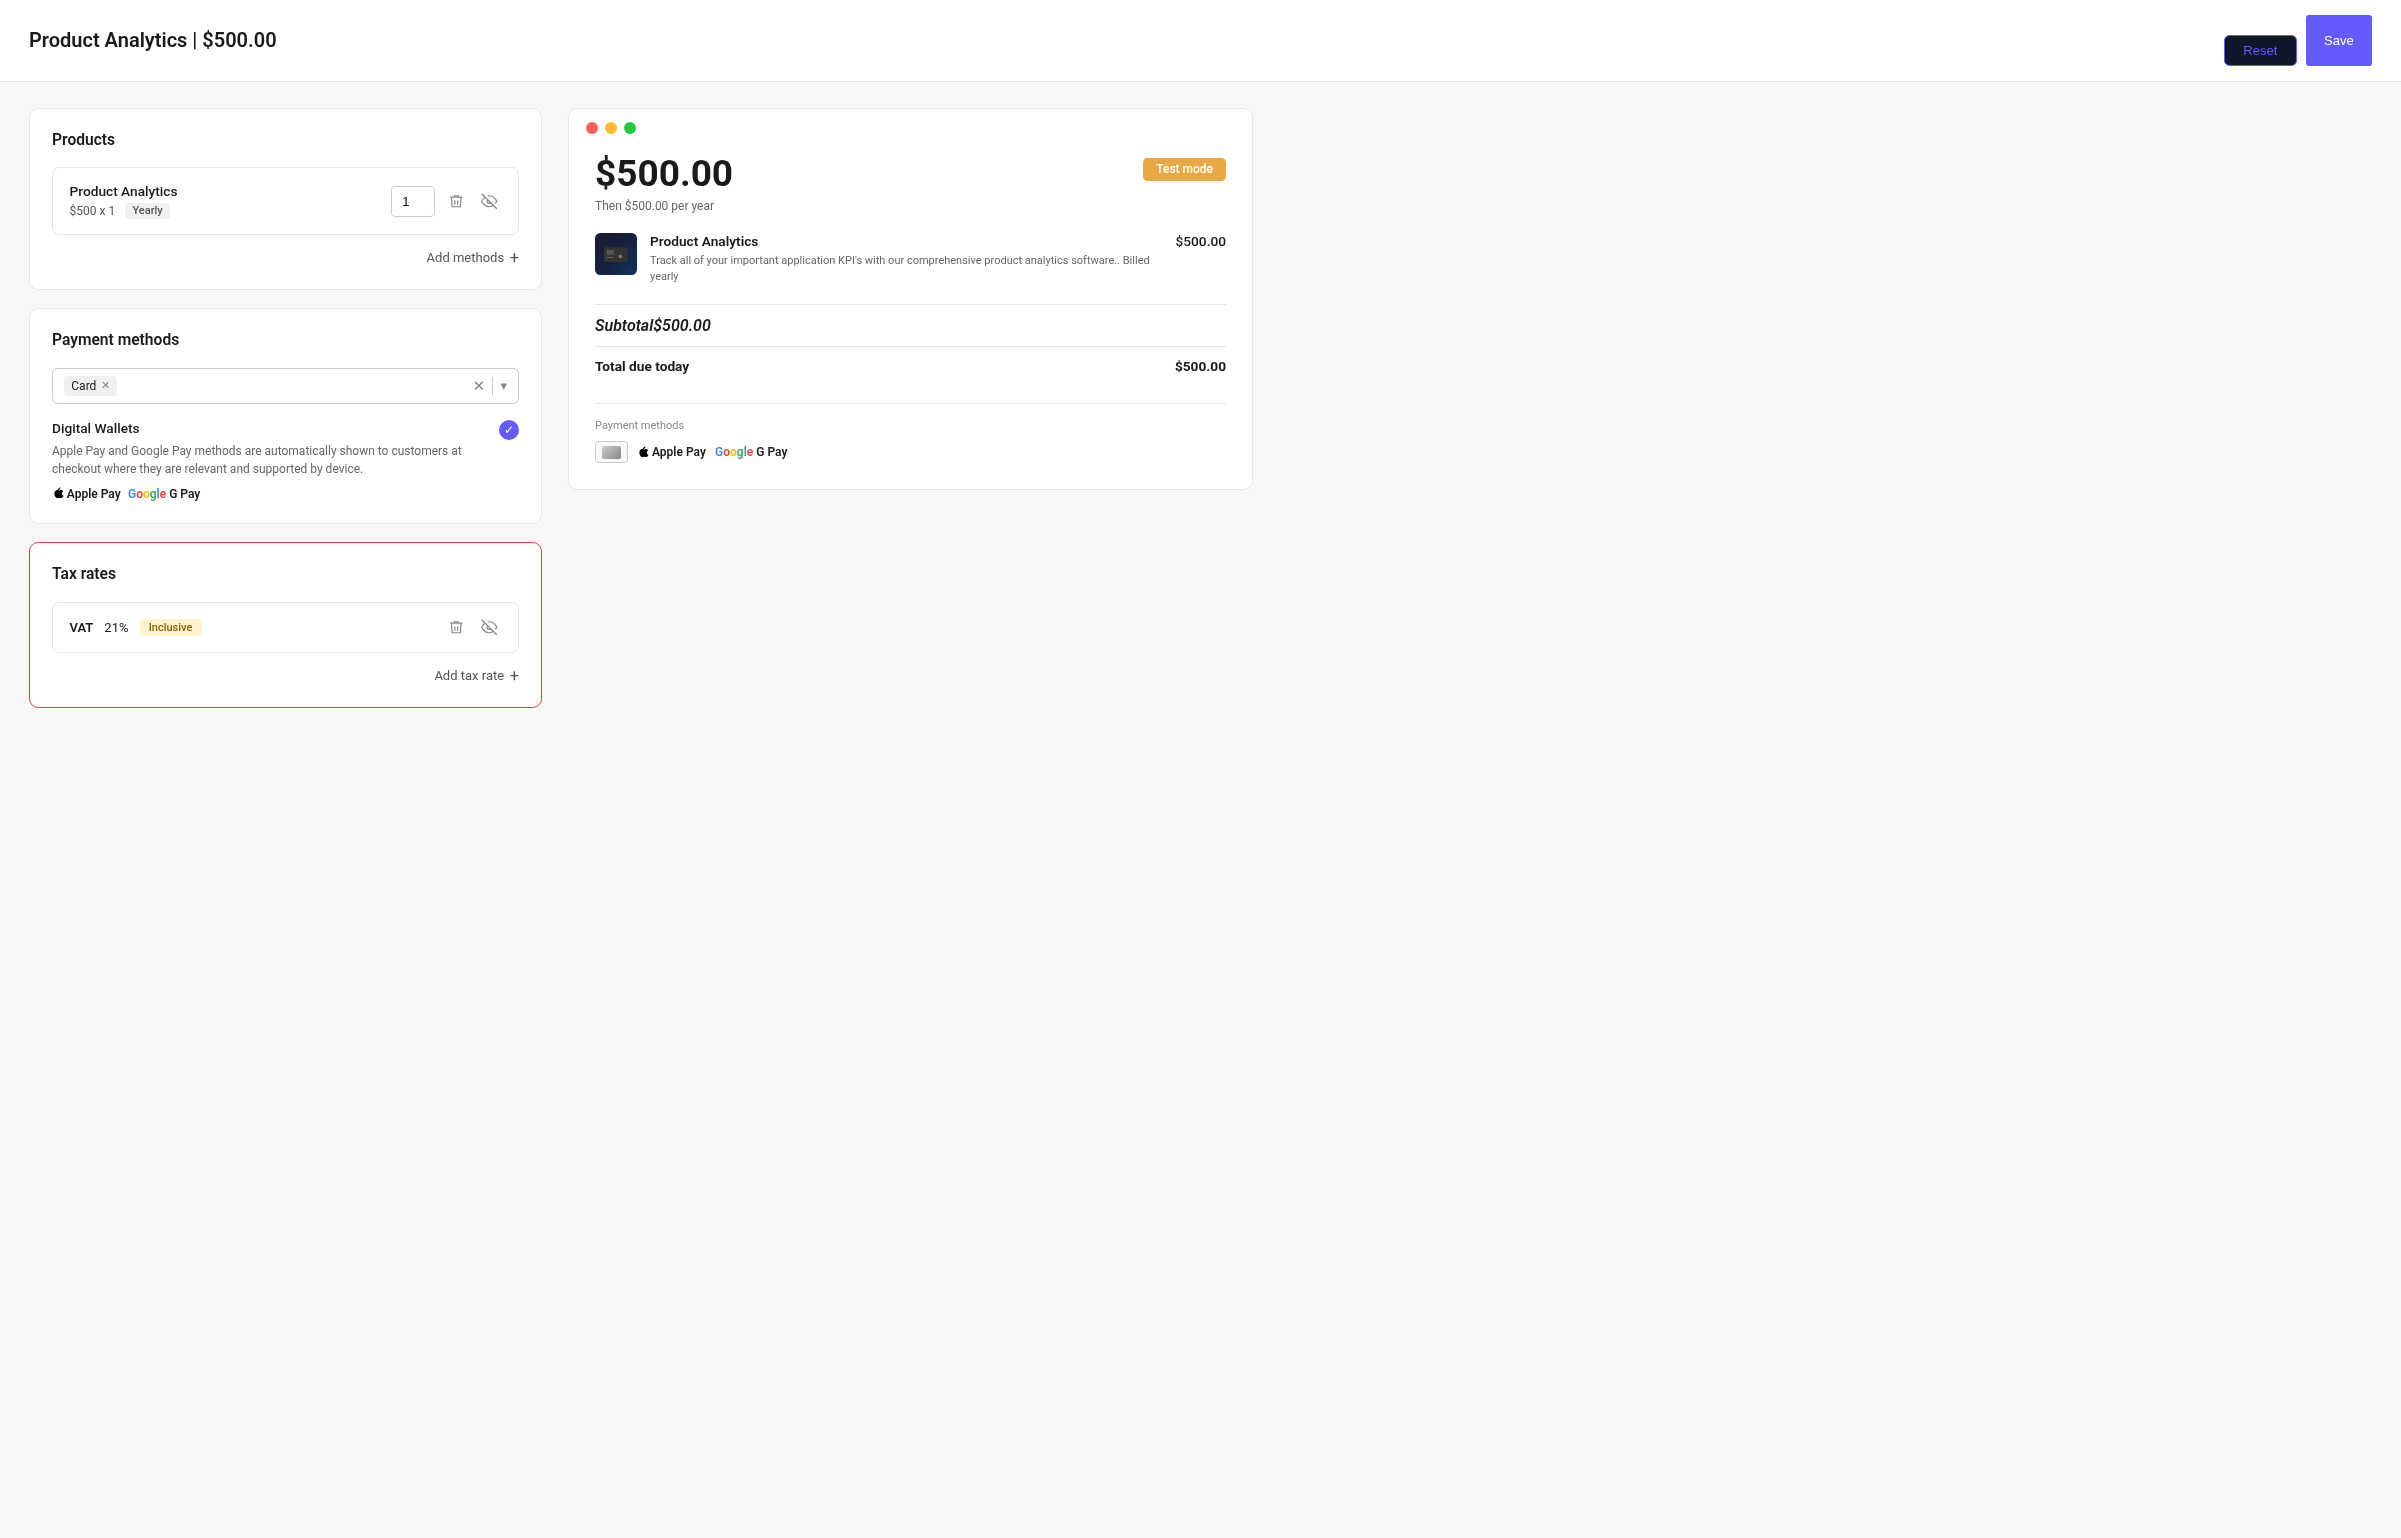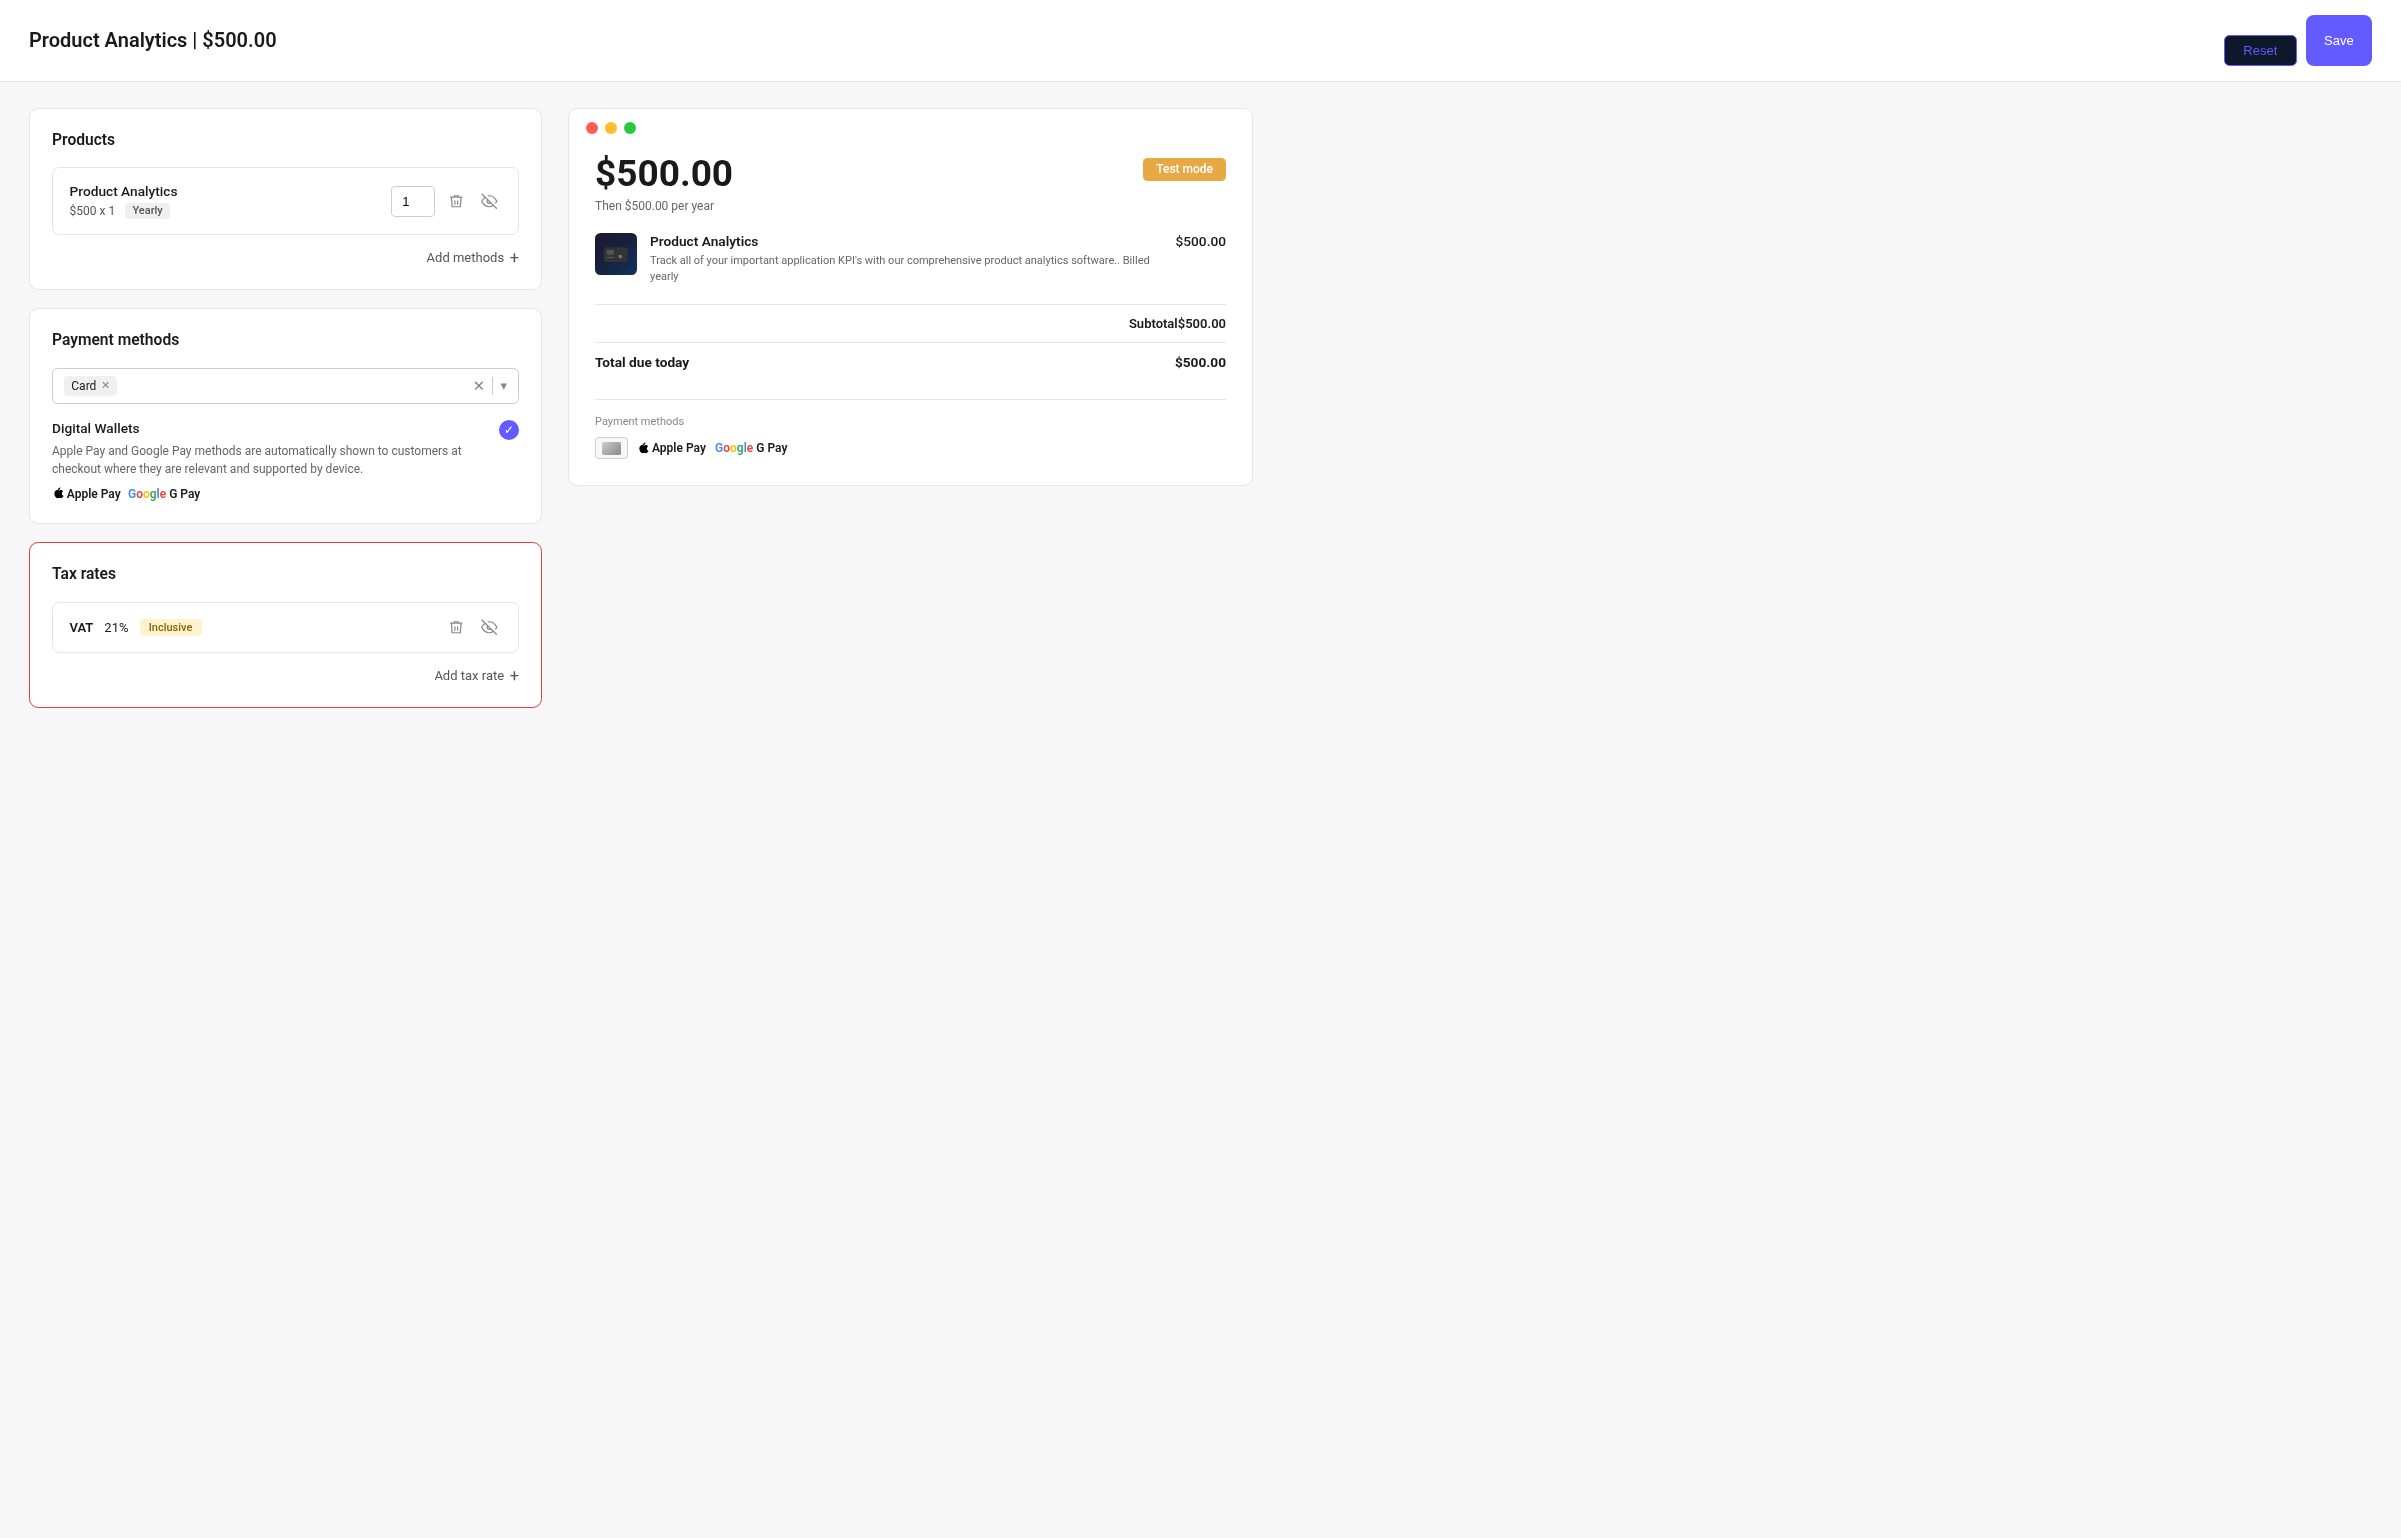--- a/index.html
+++ b/index.html
@@ -35,21 +35,21 @@
       font-size: 13px;
       cursor: pointer;
       font-weight: 500;
       margin-top: 20px;
     }
     .btn-save {
       padding: 7.3px 18.3px;
       border: none;
       background: #635bff;
       color: #fff;
-      border-radius: 8px;
+      border-radius: 3px;
       font-size: 13px;
       cursor: pointer;
       font-weight: 500;
     }
     .main-content {
       display: flex;
       gap: 26px;
       padding: 26px 29px;
       max-width: 1282px;
     }
@@ -359,26 +359,27 @@
       padding: 11px 13px;
       margin: 7.3px 0;
     }
     .preview-line.total {
       font-weight: 700;
       font-size: 13.7px;
       border-top: 0.9px solid #e5e5e5;
     }
     .preview-subtotal {
       display: flex;
-      justify-content: flex-end;
+      justify-content: flex-start;
       align-items: center;
       padding: 11px 0;
       border-top: 0.9px solid #e5e5e5;
-      font-size: 13px;
-      font-weight: 600;
+      font-size: 16px;
+      font-weight: 600;
+      font-style: italic;
     }
     .preview-payment-methods {
       margin-top: 18.3px;
       border-top: 0.9px solid #e5e5e5;
       padding-top: 14.7px;
     }
     .preview-pm-label {
       font-size: 11px;
       color: #888;
       margin-bottom: 9.2px;

